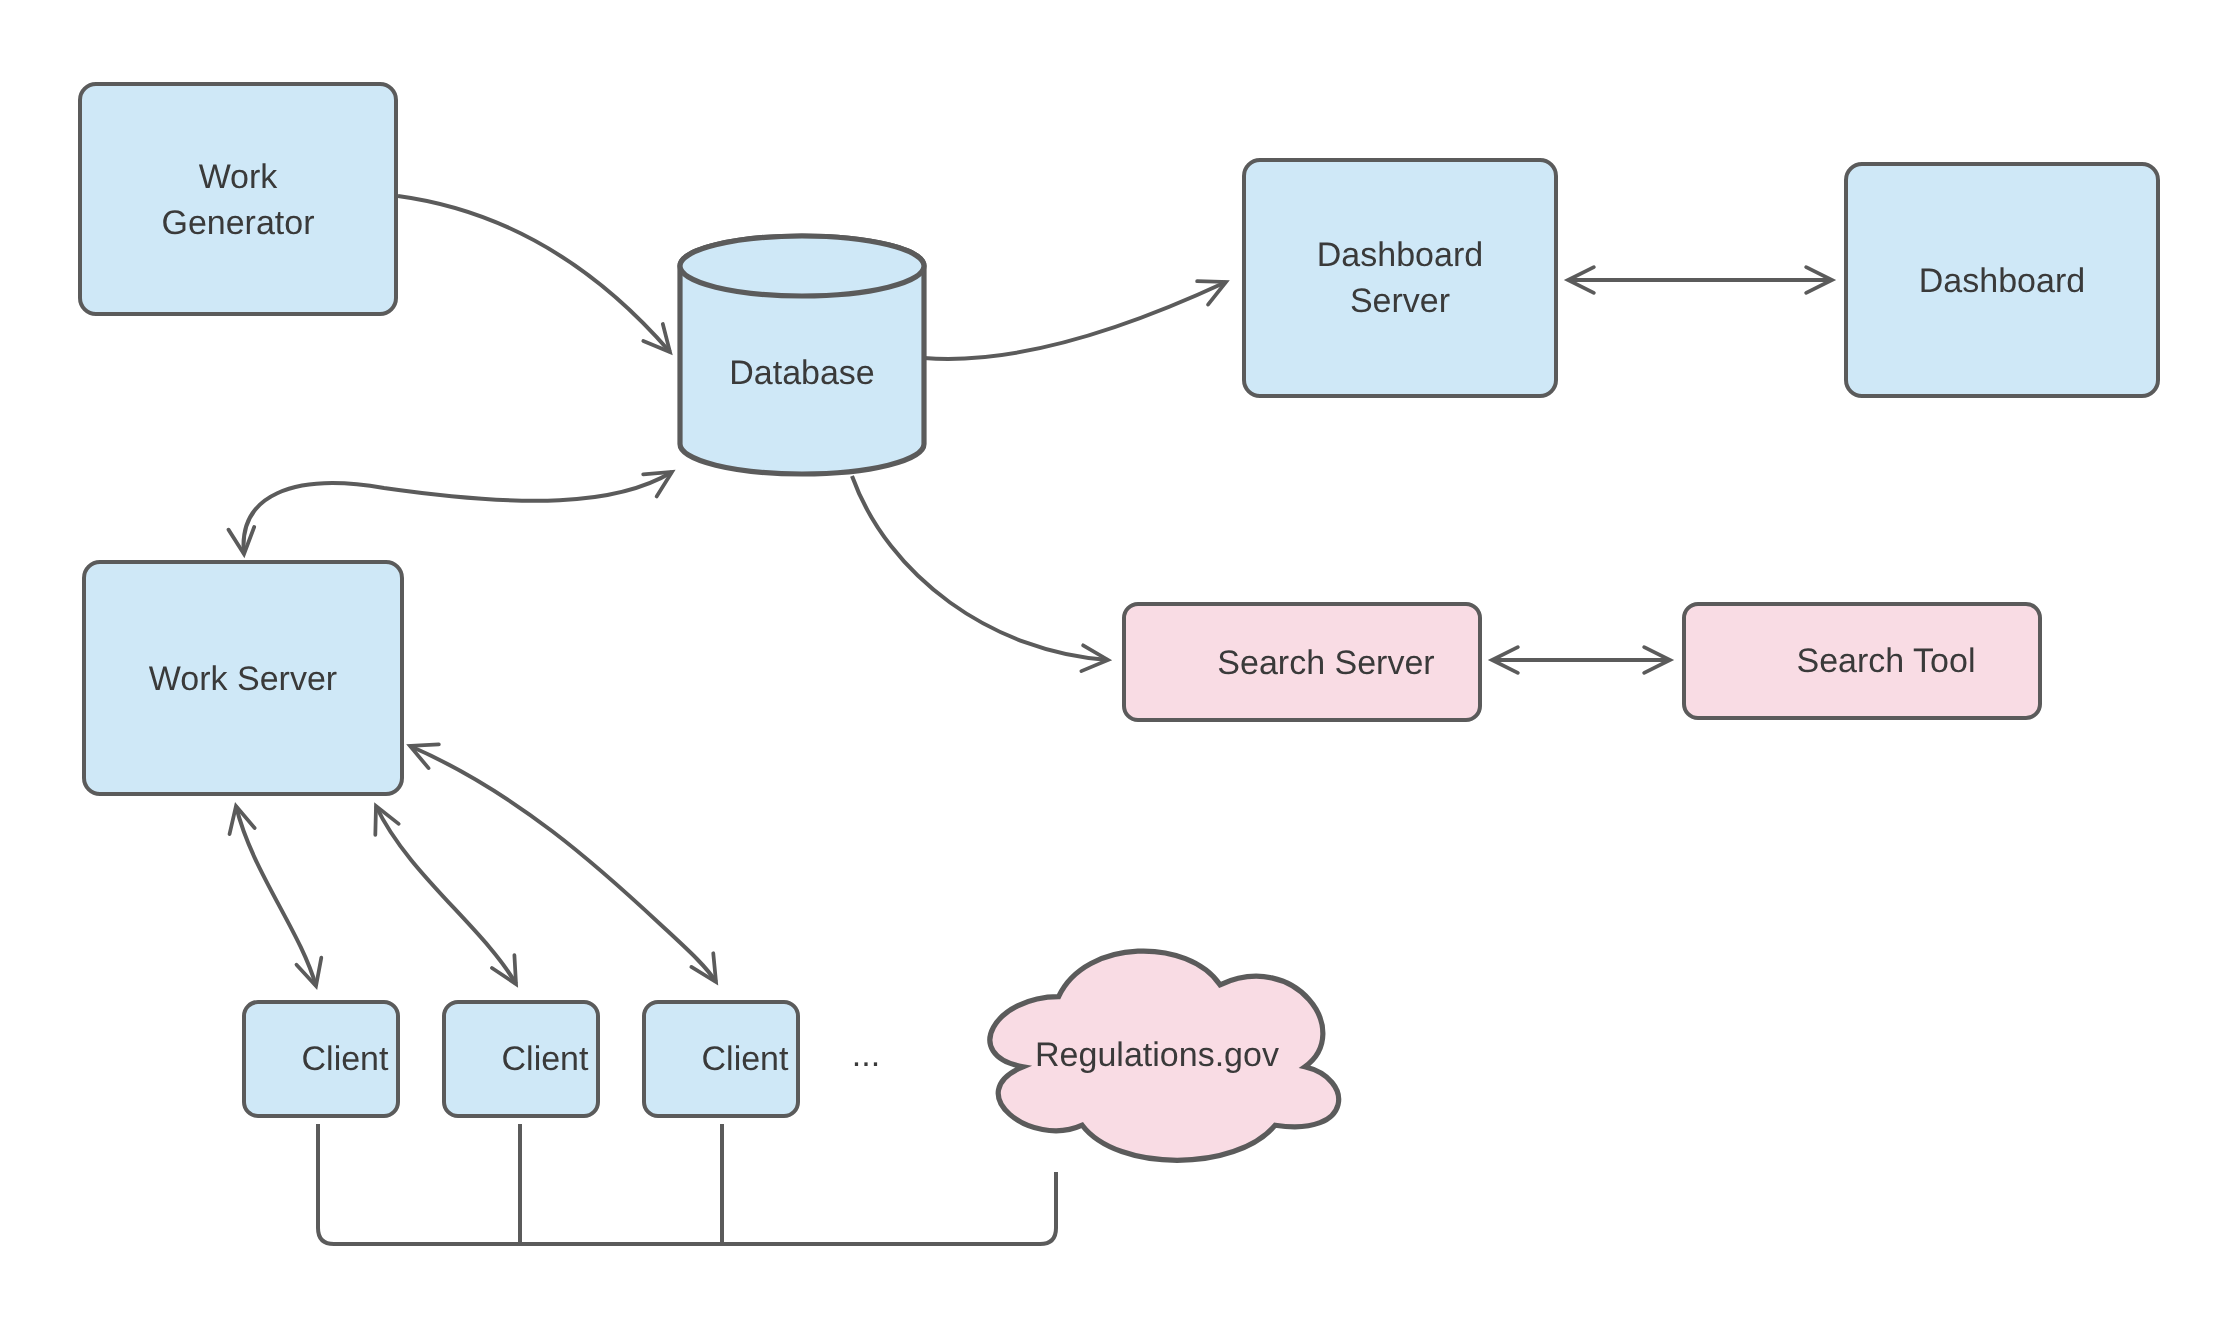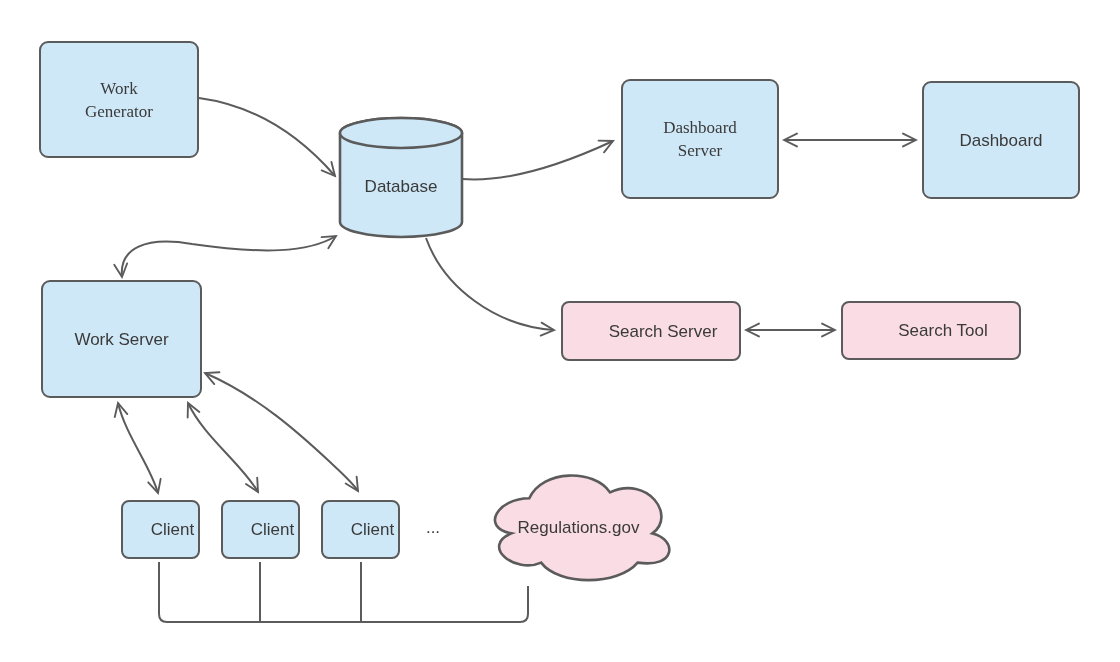--- a/index.html
+++ b/index.html
@@ -29,21 +29,21 @@
     display:flex;align-items:center;justify-content:center;
     text-align:center;
     color:var(--text);
     font-size:17px;line-height:23px;
     border:2.6px solid var(--stroke);
     border-radius:9px;
   }
   .node.blue{background:var(--blue);}
   .node.pink{background:var(--pink);}
   .node.small{border-radius:8px;padding-left:24px;}
-  .node--wg span, .node--dbs span{max-width:6.2em;font-family:Liberation Serif, serif;}
+  .node--wg span, .node--dbs span{max-width:6.2em;}
   .float-label{
     position:absolute;
     display:flex;align-items:flex-end;justify-content:center;
     text-align:center;
     color:var(--text);
     font-size:17px;line-height:23px;
     pointer-events:none;
   }
 </style>
 </head>

